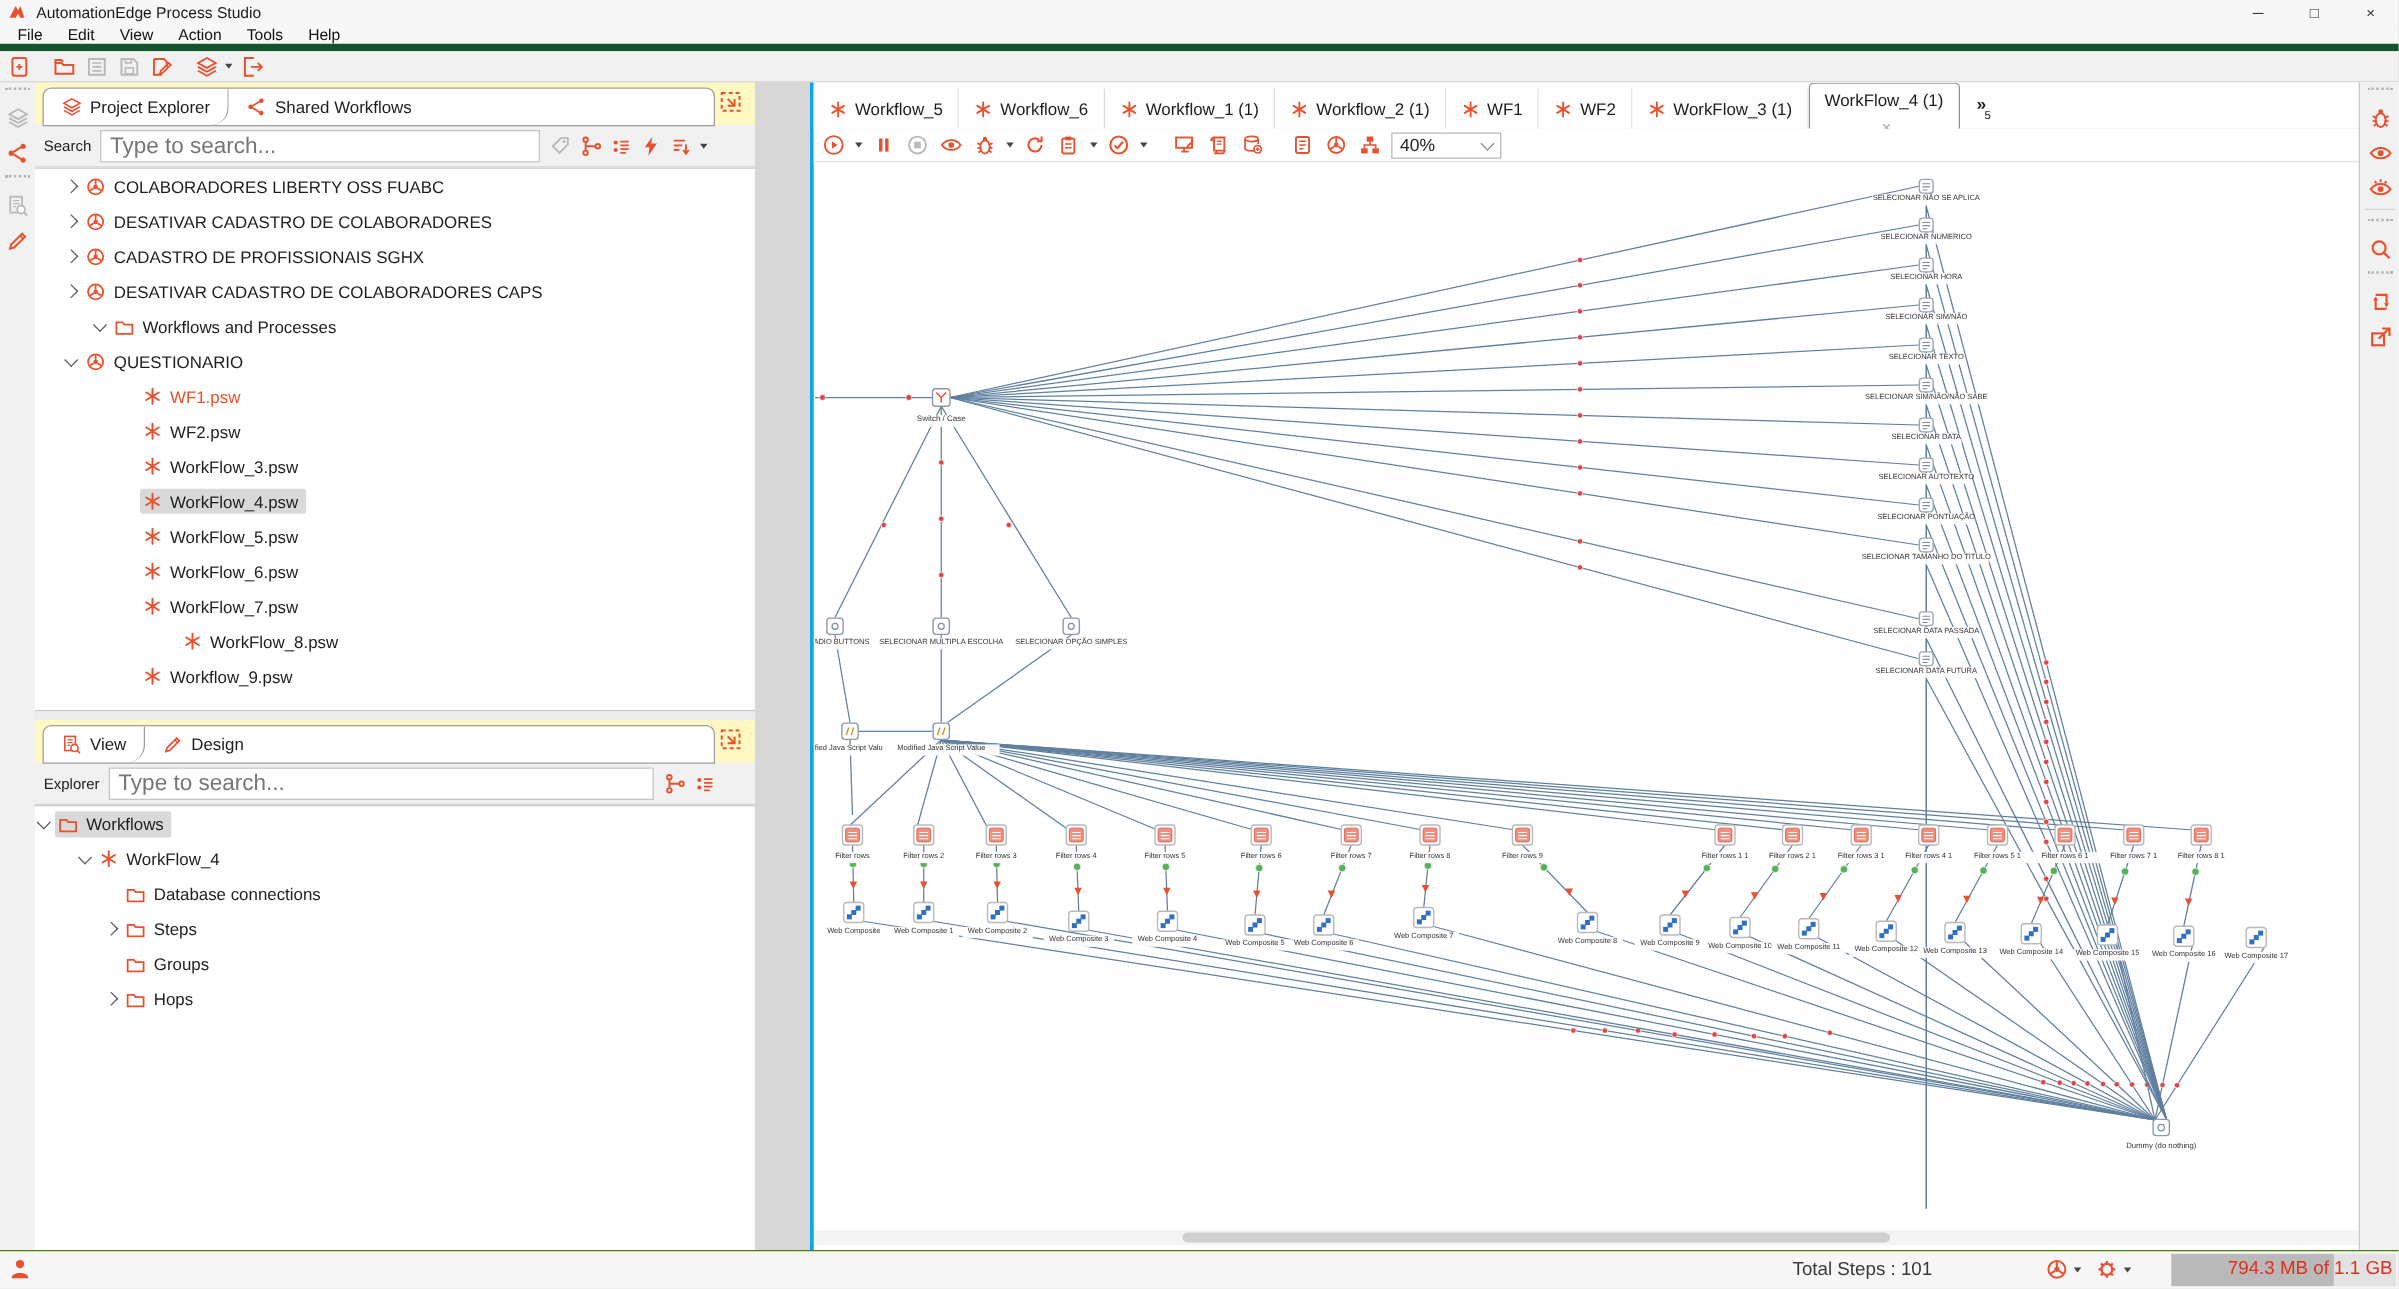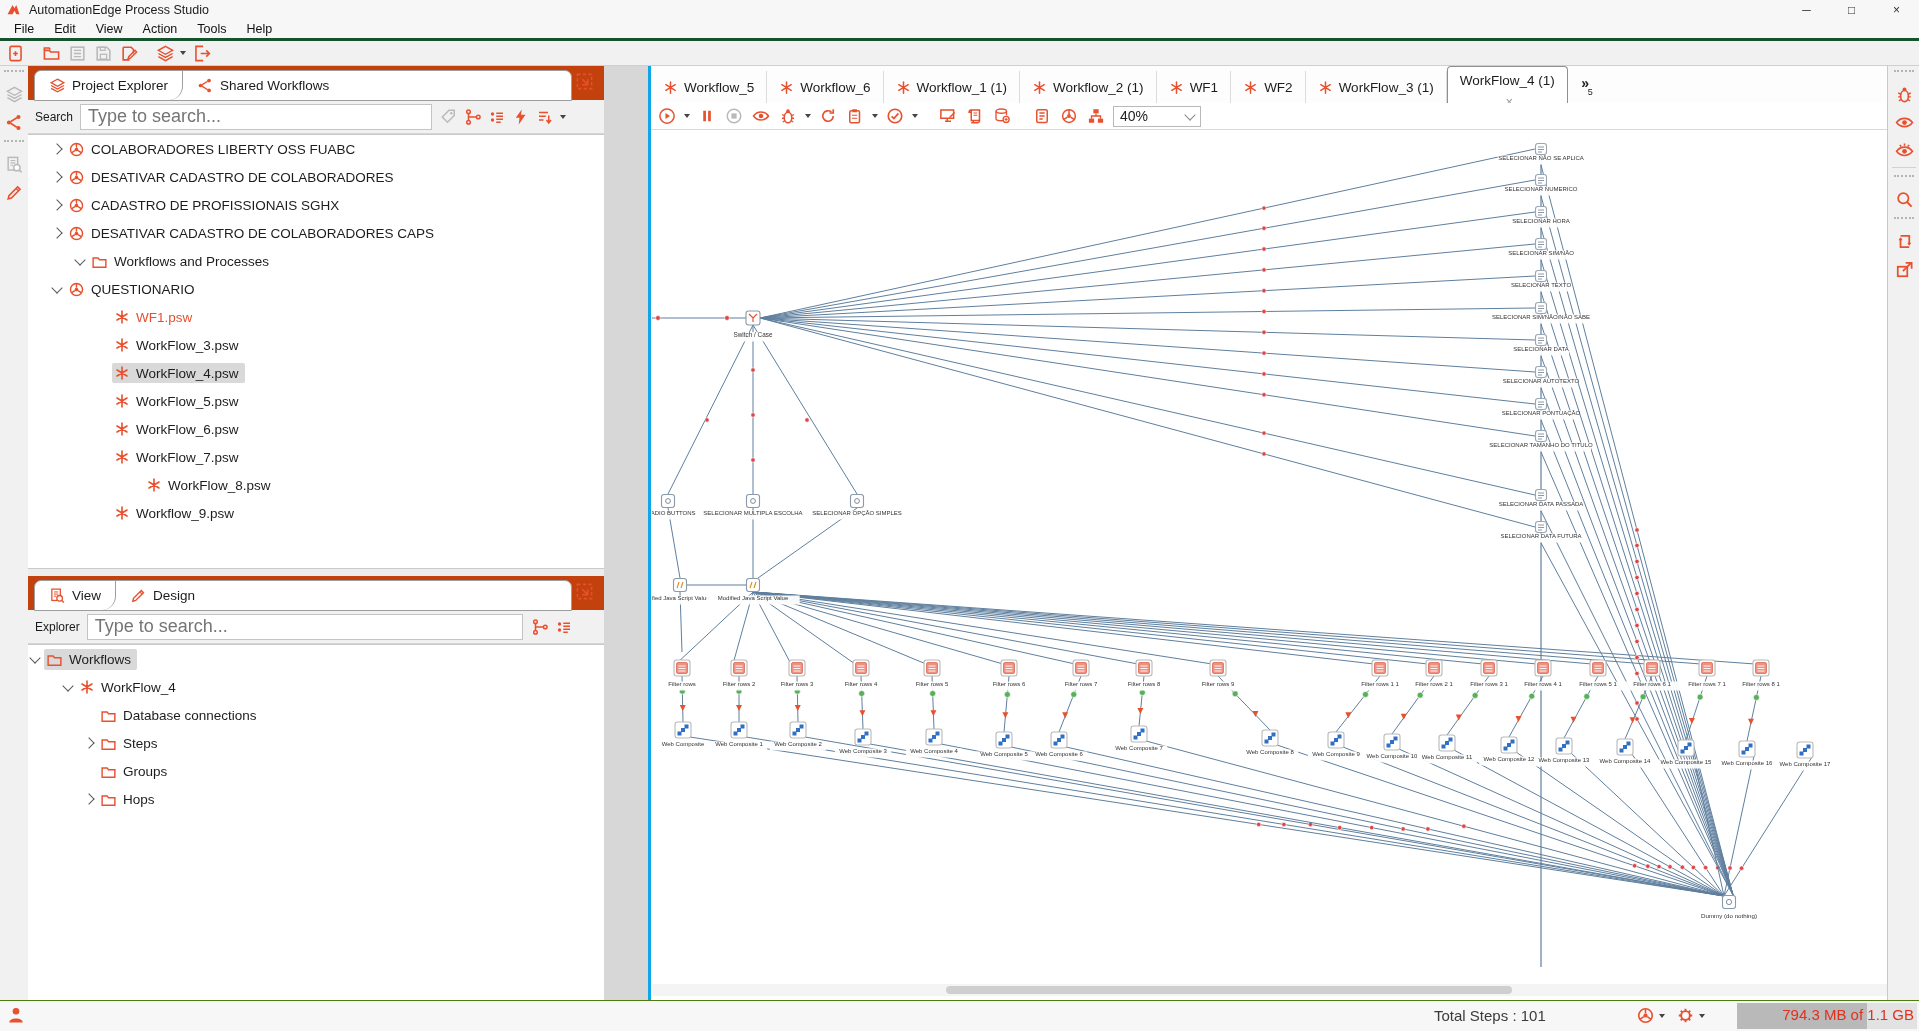--- a/index.html
+++ b/index.html
@@ -9,38 +9,38 @@
   svg.icon{display:inline-block;vertical-align:middle;}
   .or{color:#e8502e;} .gr{color:#b9b9b9;}
 
   
   #titlebar{left:0;top:0;width:1919px;height:20px;background:#f7f7f7;border-bottom:1px solid #e3e3e3;
             display:flex;align-items:center;}
   #title-text{font-size:12.5px;color:#1b1b1b;margin-left:8px;}
   #win-controls{position:absolute;right:0;top:0;height:20px;display:flex;}
   .winbtn{width:45px;height:20px;display:flex;align-items:center;justify-content:center;
           font-size:12px;color:#333;cursor:default;}
-  #menubar{left:0;top:20px;width:1919px;height:21px;background:#f7f7f7;border-bottom:3px solid #14532d;
+  #menubar{left:0;top:20px;width:1919px;height:21px;background:#f7f7f7;border-bottom:6px solid #14532d;
            display:flex;align-items:center;padding-left:4px;box-sizing:border-box;}
   .menu-item{padding:2px 10px;font-size:12.5px;color:#111;}
   #toolbar{left:0;top:41px;width:1919px;height:25px;background:#f1f1f1;border-bottom:1px solid #d0d0d0;
            display:flex;align-items:center;gap:4px;padding-left:4px;box-sizing:border-box;}
   .tbtn{width:22px;height:20px;display:flex;align-items:center;justify-content:center;}
   .caret{width:0;height:0;border-left:4px solid transparent;border-right:4px solid transparent;
          border-top:5px solid #444;display:inline-block;}
   .caret.sm{border-left-width:3px;border-right-width:3px;border-top-width:4px;}
 
   
   #leftstrip{left:0;top:66px;width:28px;height:934px;background:#f1f1f1;border-right:1px solid #c9c9c9;
              display:flex;flex-direction:column;align-items:center;}
   .strip-handle{width:20px;height:5px;border-top:2px dotted #b5b5b5;margin:4px 0 3px 0;}
   .stripbtn{width:24px;height:24px;display:flex;align-items:center;justify-content:center;margin:2px 0;}
 
   
-  .panel{background:#c2410c;}
+  .panel{background:#fef9c3;}
   .tabbar{position:relative;height:34px;padding:4px 4px 0 6px;box-sizing:border-box;}
   .tabbox{display:flex;height:29px;background:#fff;border:1px solid #9d9d9d;border-radius:7px 7px 0 0;
           width:536px;align-items:stretch;}
   .ltab{display:flex;align-items:center;gap:6px;padding:0 14px;font-size:13.5px;color:#1c1c1c;}
   .ltab.active{border-right:1px solid #9d9d9d;border-radius:7px 0 14px 0;}
   .maxbtn{position:absolute;right:10px;top:6px;width:19px;height:19px;}
   .searchrow{display:flex;align-items:center;height:33px;padding:0 4px 0 7px;background:#f1f1f1;
              border-bottom:1px solid #d6d6d6;}
   .searchlabel{font-size:12px;color:#1b1b1b;margin-right:7px;}
   .searchinput{flex:0 0 auto;height:24px;border:1px solid #c4c4c4;background:#fff;font-size:18px;
@@ -485,20 +485,29 @@
           <span class="tlabel">QUESTIONARIO</span>
         </span>
       </div>
       <div class="trow" style="padding-left: 68px;">
         <span class="chevslot"></span>
         <span class="rowbox">
           <svg width="16" height="16" viewBox="0 0 24 24" class="icon or">
             <use href="#sym-aster"></use>
           </svg>
           <span class="tlabel accent">WF1.psw</span>
+        </span>
+      </div>
+      <div class="trow" style="padding-left: 68px;">
+        <span class="chevslot"></span>
+        <span class="rowbox">
+          <svg width="16" height="16" viewBox="0 0 24 24" class="icon or">
+            <use href="#sym-aster"></use>
+          </svg>
+          <span class="tlabel">WF2.psw</span>
         </span>
       </div>
       <div class="trow" style="padding-left: 68px;">
         <span class="chevslot"></span>
         <span class="rowbox">
           <svg width="16" height="16" viewBox="0 0 24 24" class="icon or">
             <use href="#sym-aster"></use>
           </svg>
           <span class="tlabel">WorkFlow_3.psw</span>
         </span>

